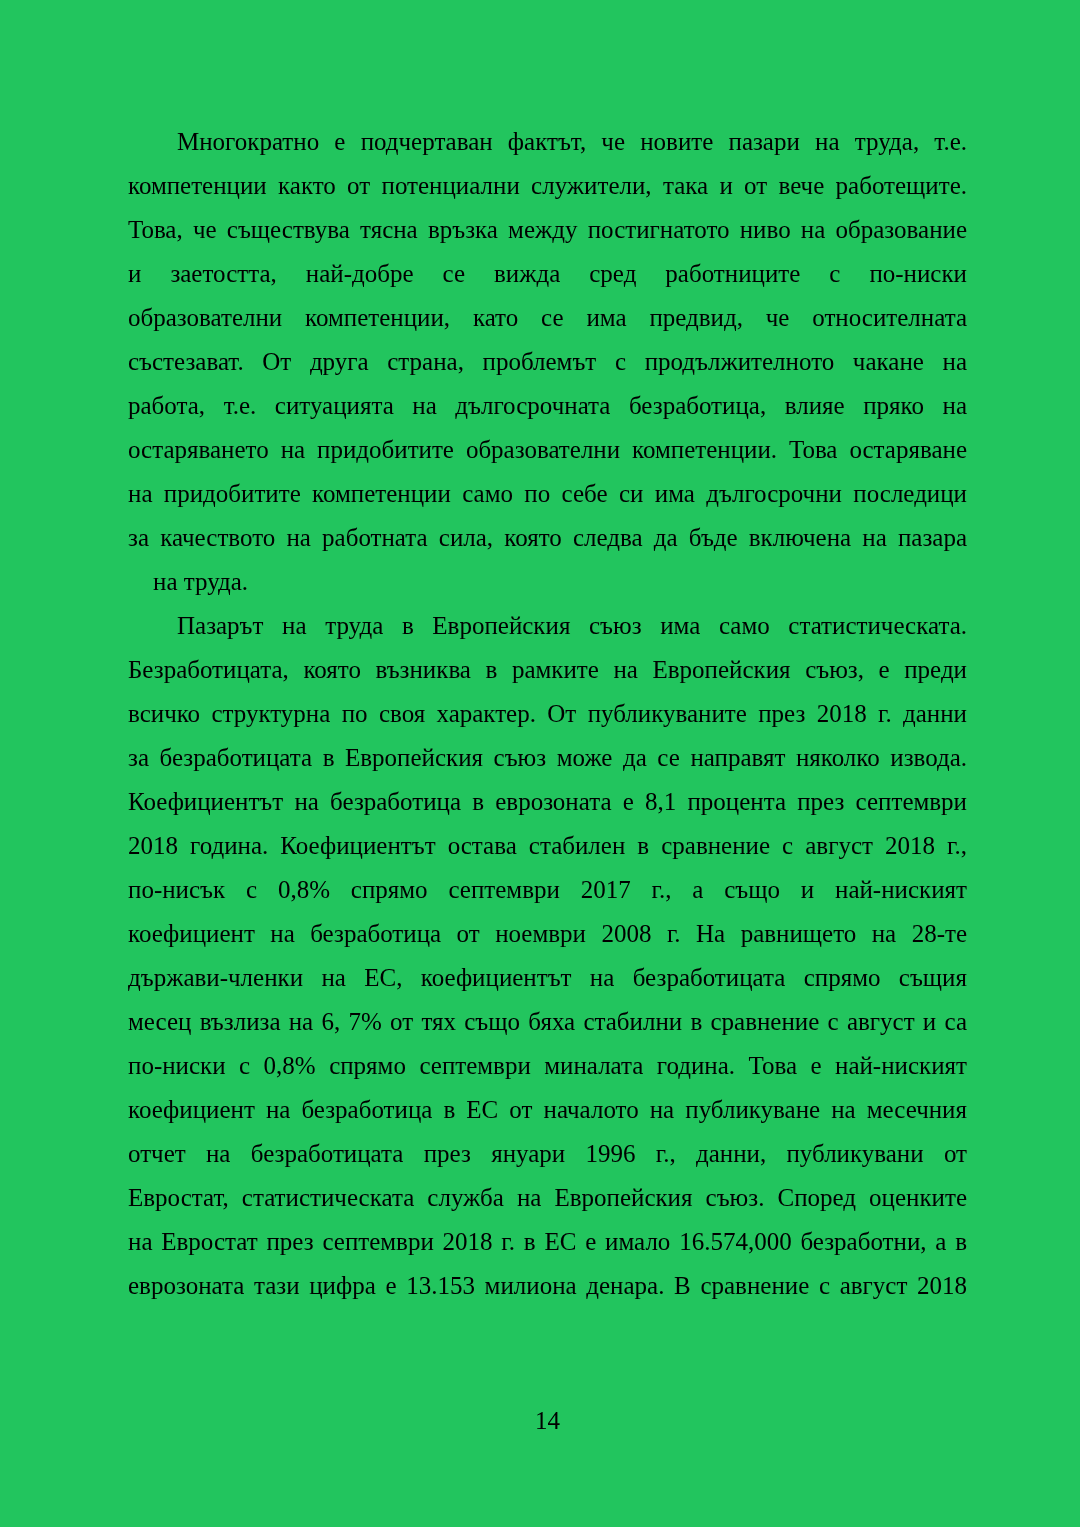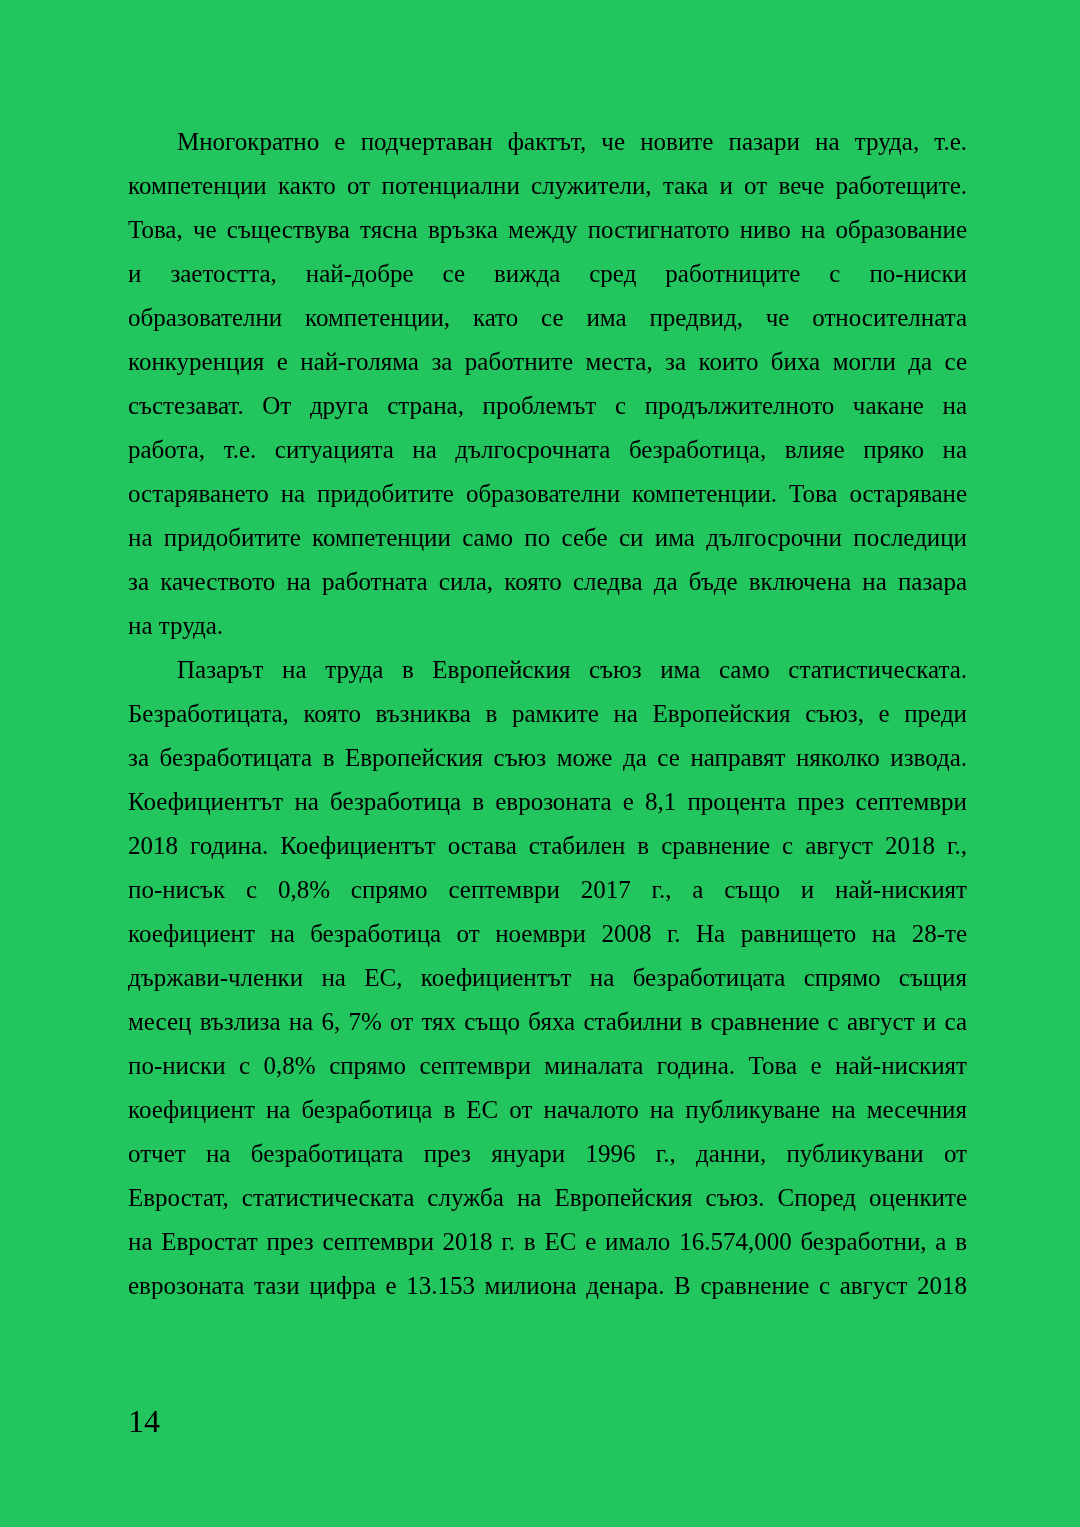--- a/index.html
+++ b/index.html
@@ -32,50 +32,52 @@
     text-align: justify;
     text-align-last: justify;
     white-space: normal;
   }
   .line.first-line {
     text-indent: 49px;
   }
   .line.para-end {
     text-align: left;
     text-align-last: left;
+    margin-left: 25px;
   }
   .page-number {
     position: absolute;
     top: 1399px;
     left: 128px;
     width: 839px;
-    font-size: 32px;
+    text-align: center;
+    font-size: 25px;
     line-height: 44px;
     color: #000000;
   }
 </style>
 </head>
 <body>
 
 <div class="page">
   <div class="text-block">
       <div class="line first-line">Многократно е подчертаван фактът, че новите пазари на труда, т.е.</div>
       <div class="line">компетенции както от потенциални служители, така и от вече работещите.</div>
       <div class="line">Това, че съществува тясна връзка между постигнатото ниво на образование</div>
       <div class="line">и заетостта, най-добре се вижда сред работниците с по-ниски</div>
       <div class="line">образователни компетенции, като се има предвид, че относителната</div>
-      <div class="line">конкуренция е най-голяма за работните места, за които биха могли да се</div>
       <div class="line">състезават. От друга страна, проблемът с продължителното чакане на</div>
       <div class="line">работа, т.е. ситуацията на дългосрочната безработица, влияе пряко на</div>
       <div class="line">остаряването на придобитите образователни компетенции. Това остаряване</div>
       <div class="line">на придобитите компетенции само по себе си има дългосрочни последици</div>
       <div class="line">за качеството на работната сила, която следва да бъде включена на пазара</div>
       <div class="line para-end">на труда.</div>
       <div class="line first-line">Пазарът на труда в Европейския съюз има само статистическата.</div>
       <div class="line">Безработицата, която възниква в рамките на Европейския съюз, е преди</div>
+      <div class="line">всичко структурна по своя характер. От публикуваните през 2018 г. данни</div>
       <div class="line">за безработицата в Европейския съюз може да се направят няколко извода.</div>
       <div class="line">Коефициентът на безработица в еврозоната е 8,1 процента през септември</div>
       <div class="line">2018 година. Коефициентът остава стабилен в сравнение с август 2018 г.,</div>
       <div class="line">по-нисък с 0,8% спрямо септември 2017 г., а също и най-ниският</div>
       <div class="line">коефициент на безработица от ноември 2008 г. На равнището на 28-те</div>
       <div class="line">държави-членки на ЕС, коефициентът на безработицата спрямо същия</div>
       <div class="line">месец възлиза на 6, 7% от тях също бяха стабилни в сравнение с август и са</div>
       <div class="line">по-ниски с 0,8% спрямо септември миналата година. Това е най-ниският</div>
       <div class="line">коефициент на безработица в ЕС от началото на публикуване на месечния</div>
       <div class="line">отчет на безработицата през януари 1996 г., данни, публикувани от</div>

